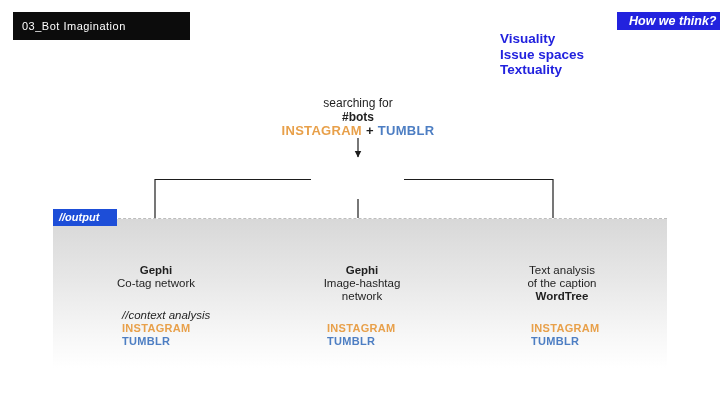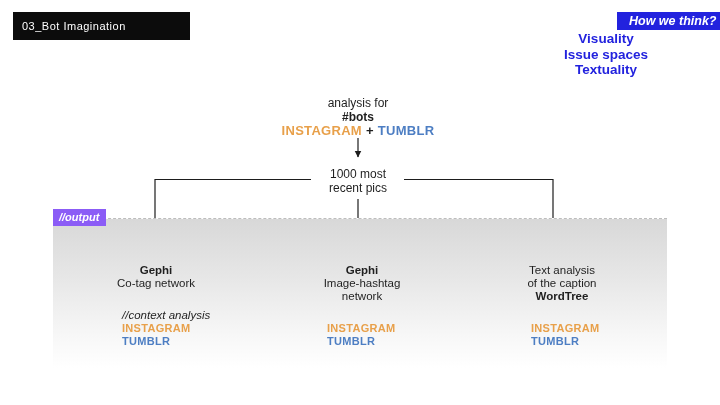--- a/index.html
+++ b/index.html
@@ -15,21 +15,21 @@
     padding-left:9px;font-size:11px;letter-spacing:.5px;
   }
 
   
   .think-box{
     position:absolute;left:617px;top:12px;width:95px;height:18px;background:#2222DE;
     color:#ffffff;display:flex;align-items:center;justify-content:flex-start;
     font-size:12.5px;font-style:italic;font-weight:700;padding-left:12px;
   }
   .think-list{
-    position:absolute;left:500px;top:31px;width:212px;text-align:center;
+    position:absolute;left:500px;top:31px;width:212px;text-align:left;
     color:#2222DE;font-weight:700;font-size:13.5px;line-height:15.5px;
   }
 
   
   .flow-step1{
     position:absolute;left:258px;top:96px;width:200px;text-align:center;
     font-size:12px;line-height:14px;
   }
   .flow-step1 .hashtag{font-weight:700;}
   .platforms{font-size:13px;font-weight:700;letter-spacing:.3px;}
@@ -44,23 +44,23 @@
 
   .arrows{position:absolute;left:0;top:0;pointer-events:none;}
 
   
   .output-area{
     position:absolute;left:53px;top:218px;width:614px;height:150px;
     border-top:1px dashed #bdbdbd;box-sizing:border-box;
     background:linear-gradient(to bottom,#d8d8d8 0%,#e7e7e7 40%,#f7f7f7 78%,#ffffff 100%);
   }
   .output-label{
-    position:absolute;left:53px;top:209px;background:#8b5cf6;color:#ffffff;
+    position:absolute;left:53px;top:209px;background:#1d4ed8;color:#ffffff;
     font-size:11px;font-style:italic;font-weight:600;line-height:12px;
-    padding:2px 7px 3px 6px;
+    padding:2px 18px 3px 6px;
   }
 
   
   .col{position:absolute;top:264px;width:130px;font-size:11.5px;line-height:13px;}
   .col .head{text-align:center;}
   .col .bold{font-weight:700;}
   .col .sub{margin-top:19px;text-align:left;}
   .col1{left:91px;}  .col1 .sub{margin-left:31px;}
   .col2{left:297px;} .col2 .sub{margin-left:30px;}
   .col3{left:497px;} .col3 .sub{margin-left:34px;}
@@ -79,33 +79,29 @@
   <div class="think-box">
     <span>How we think?</span>
   </div>
   <div class="think-list">
     <div>Visuality</div>
     <div>Issue spaces</div>
     <div>Textuality</div>
   </div>
 
   <div class="flow-step1">
-    <div>analysis for</div>
+    <div>searching for</div>
     <div class="hashtag">#bots</div>
     <div class="platforms">
       <span class="ig">INSTAGRAM</span>
       <span class="plus">+</span>
       <span class="tb">TUMBLR</span>
     </div>
   </div>
 
-  <div class="flow-step2">
-    <div>1000 most</div>
-    <div>recent pics</div>
-  </div>
 
   <svg class="arrows" width="720" height="405" viewBox="0 0 720 405">
     <defs>
       <marker id="ah" markerUnits="userSpaceOnUse" markerWidth="8" markerHeight="8" refX="6.5" refY="3.5" orient="auto">
         <path d="M0,0 L7,3.5 L0,7 Z" fill="#1d1d1d"></path>
       </marker>
     </defs>
     <g stroke="#1d1d1d" stroke-width="1.2" fill="none">
       <path d="M358,138 L358,157" marker-end="url(#ah)"></path>
       <path d="M311,179.5 L155,179.5 L155,233" marker-end="url(#ah)"></path>

